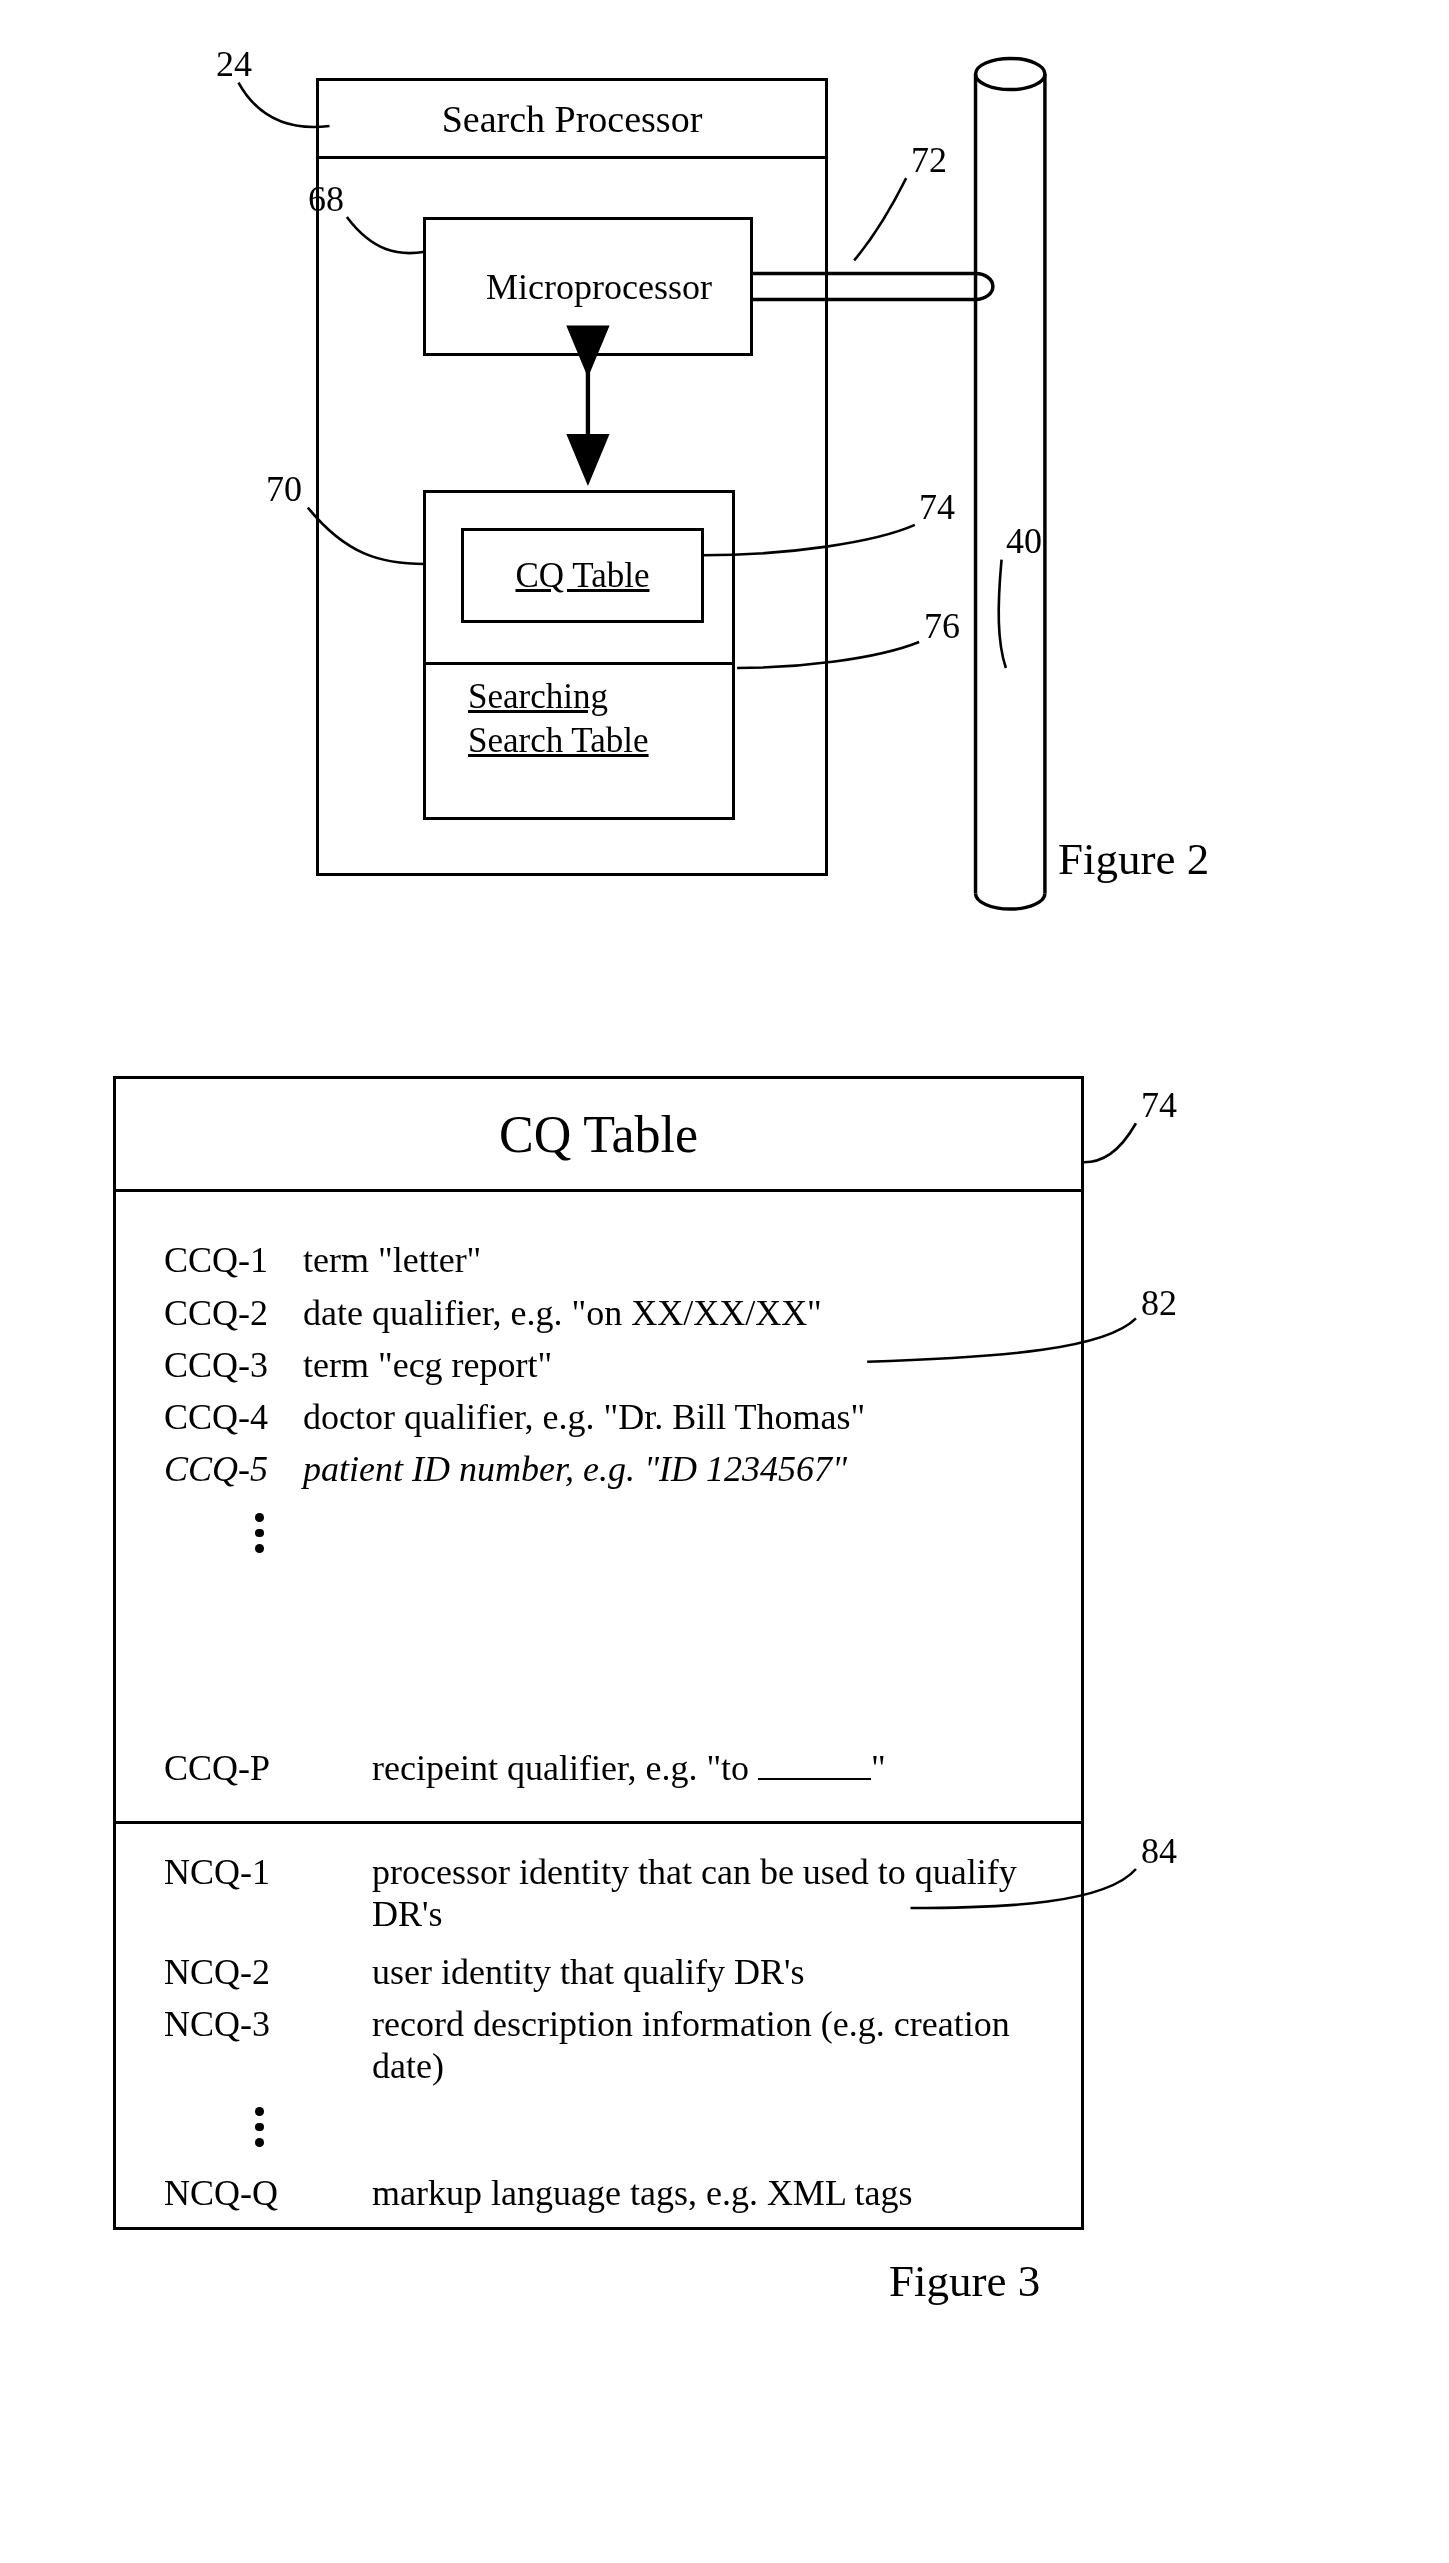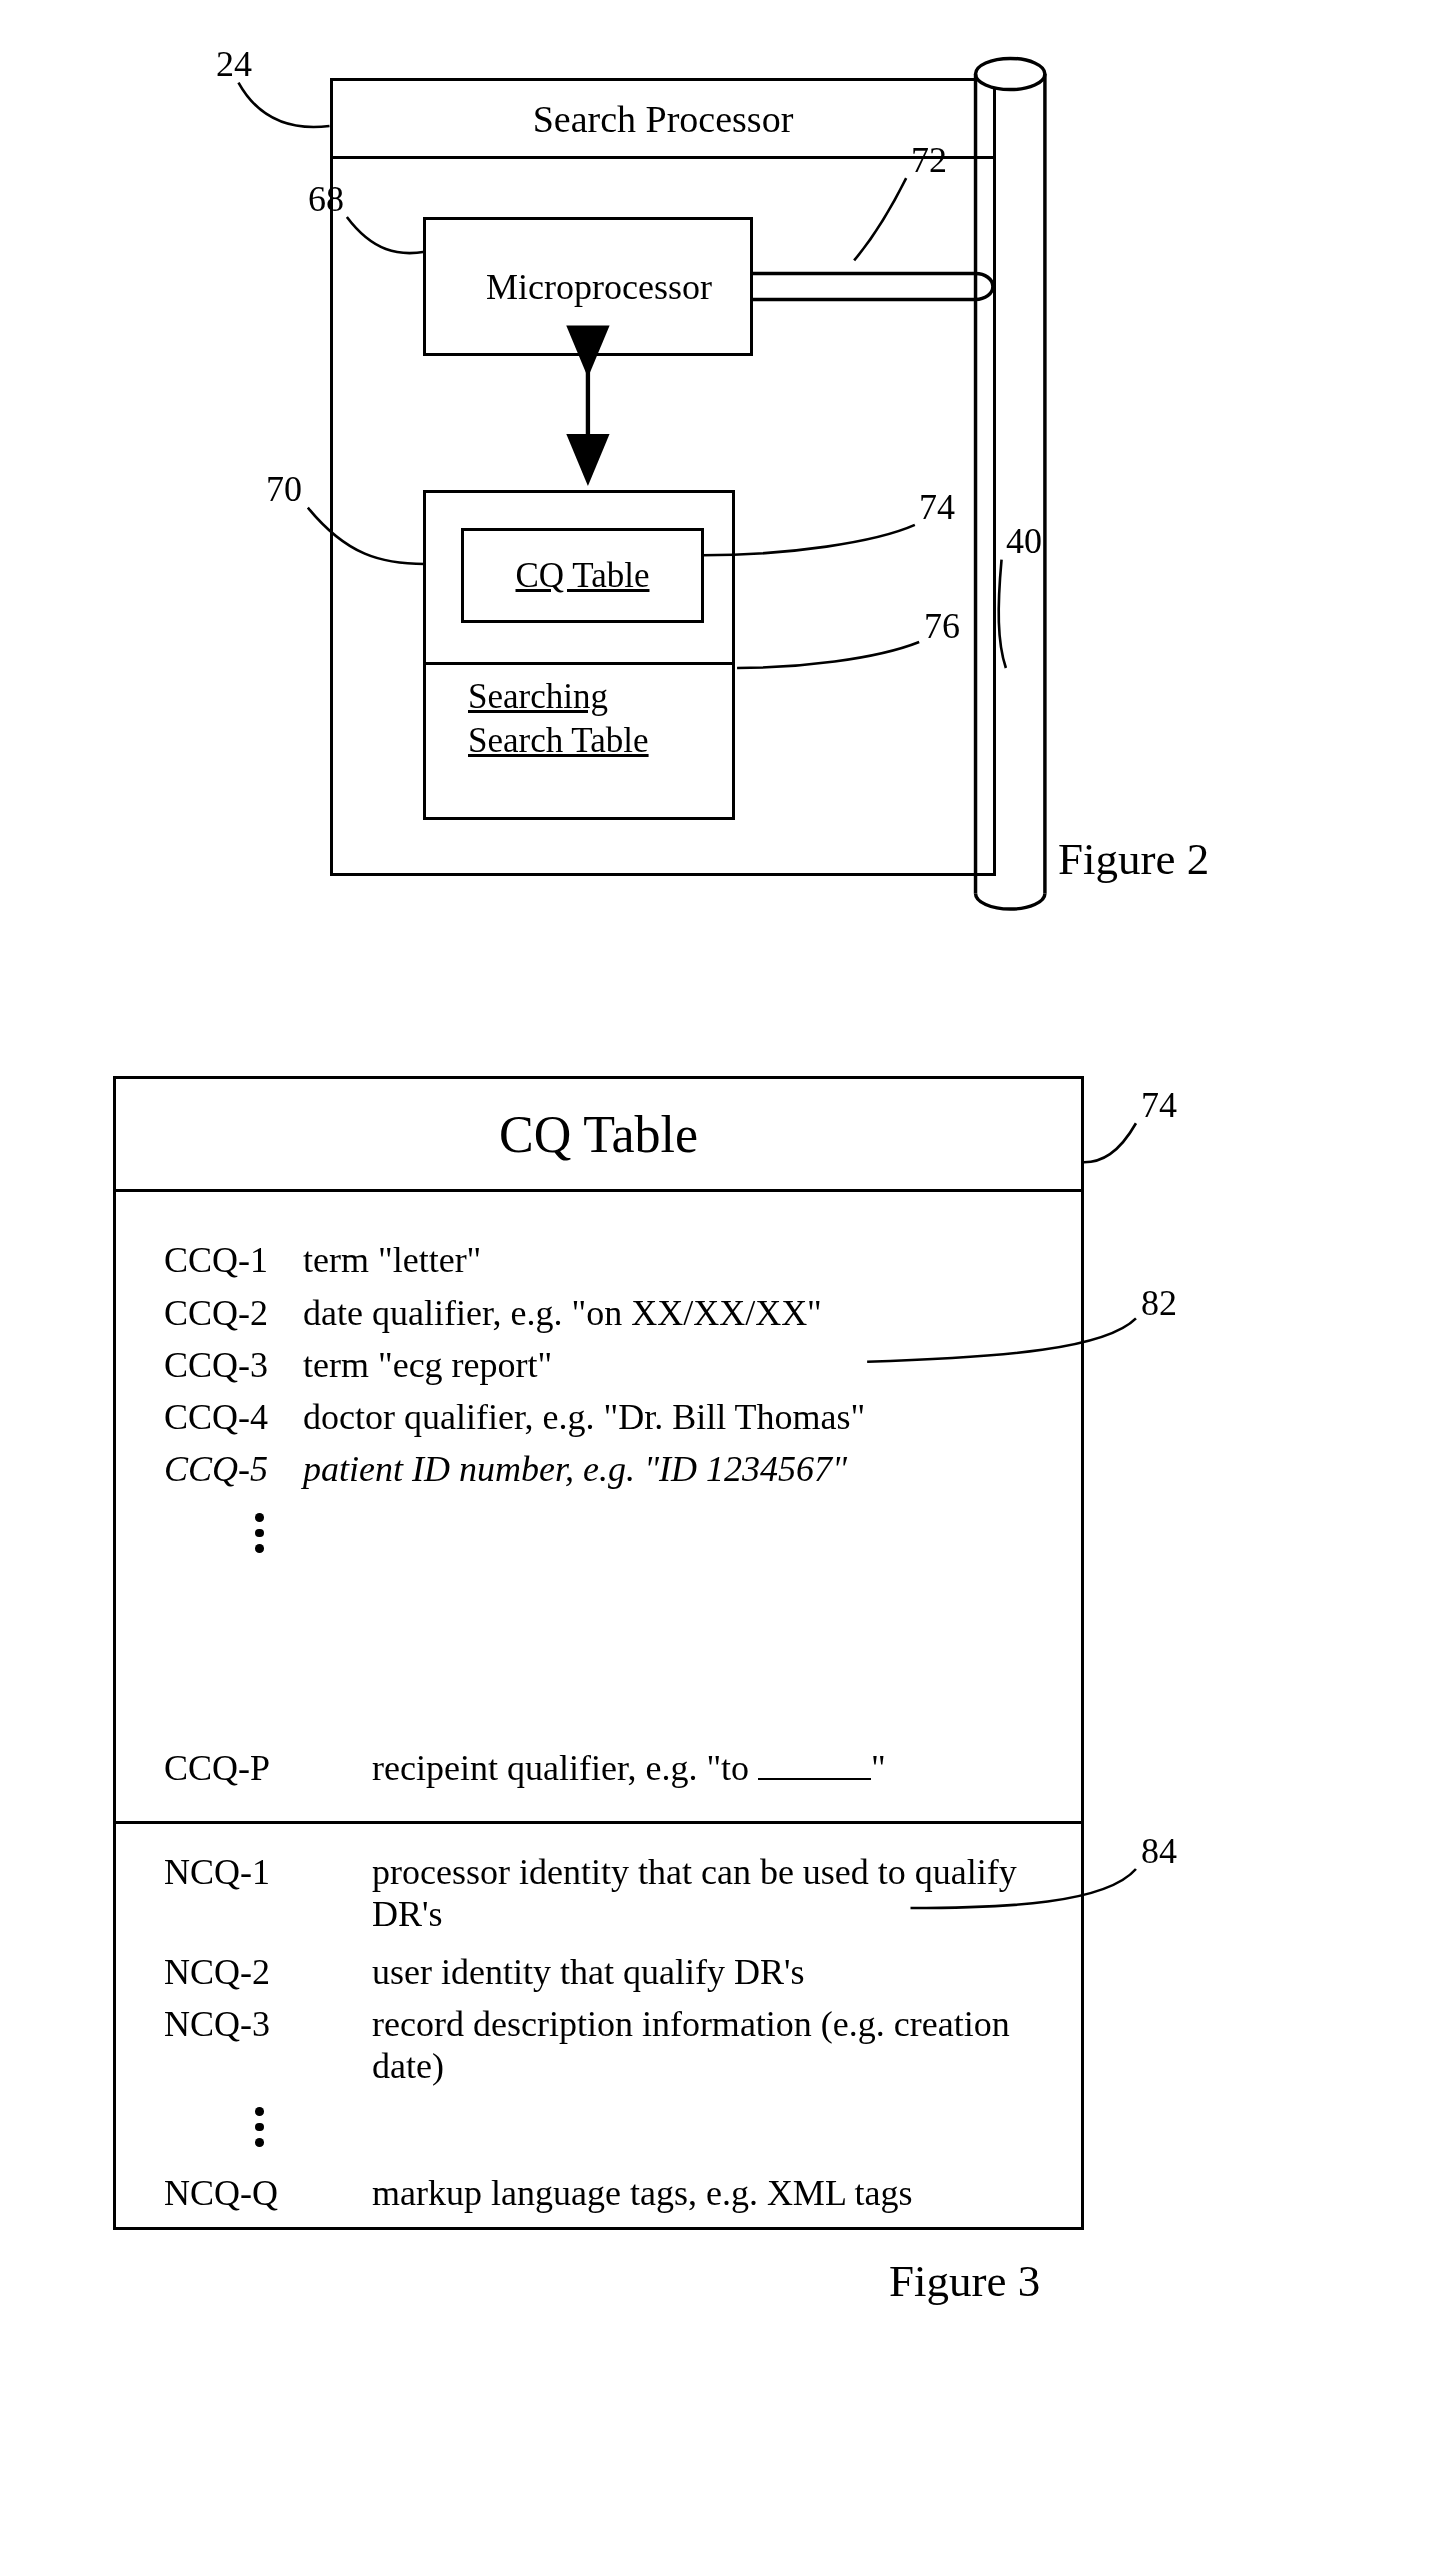--- a/index.html
+++ b/index.html
@@ -14,21 +14,21 @@
     position: relative;
   }
   .stage { position: relative; width: 1449px; height: 2563px; }
   svg.overlay { position: absolute; top: 0; left: 0; width: 1449px; height: 2563px; pointer-events: none; }
 
   .box { position: absolute; border: 3.5px solid #000; background: #fff; }
   .figlabel { position: absolute; font-size: 45px; }
   .refnum { position: absolute; font-size: 36px; }
 
   
-  .sp-outer { left: 330px; top: 78px; width: 666px; height: 798px; }
+  .sp-outer { left: 316px; top: 78px; width: 512px; height: 798px; }
   .sp-titlebar { position: absolute; left: 0; top: 0; width: 100%; height: 78px; border-bottom: 3.5px solid #000; display: flex; align-items: center; justify-content: center; }
   .sp-title { font-size: 38px; }
   .micro { left: 423px; top: 217px; width: 330px; height: 139px; display:flex; align-items:center; justify-content:center;padding-left:22px; }
   .micro span { font-size: 36px; }
 
   .memouter { left: 423px; top: 490px; width: 312px; height: 330px; }
   .cq-inner { position: absolute; left: 35px; top: 35px; width: 243px; height: 95px; border: 3.5px solid #000; display:flex; align-items:center; justify-content:center; }
   .cq-inner span { font-size: 35px; text-decoration: underline; }
   .sr-sep { position:absolute; left:0; top:169px; width:100%; height:0; border-top:3.5px solid #000; }
   .sr-text { position:absolute; left: 42px; top: 182px; width: 234px; font-size: 35px; text-decoration: underline; line-height:1.25; }

